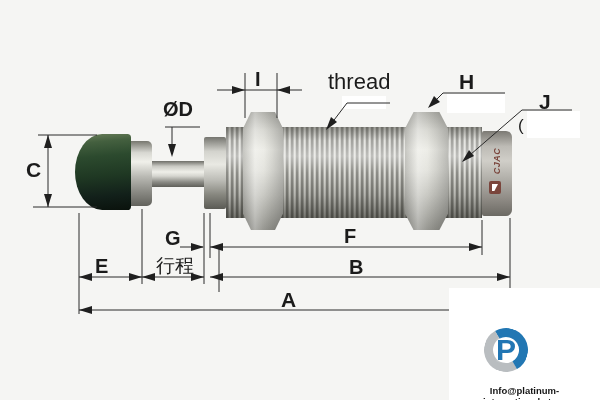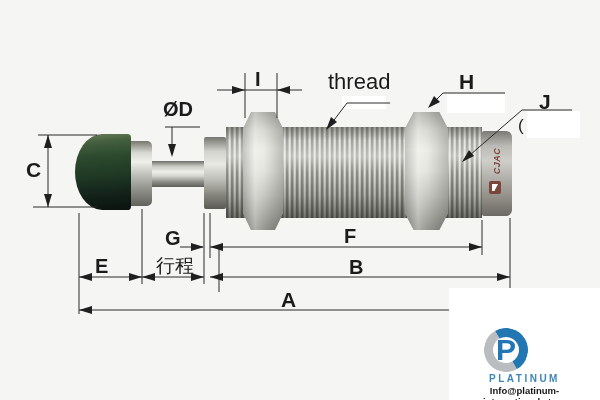--- a/index.html
+++ b/index.html
@@ -228,17 +228,16 @@
     <g>
       <line x1="79" y1="310" x2="449" y2="310"></line>
       <polygon points="79,310 92,306 92,314"></polygon>
       <text class="lbl-big" x="281" y="307">A</text>
     </g>
   </svg>
 
   <div class="wm">
     <div class="wm-ring"></div>
     <div class="wm-p">P</div>
-    <div class="wm-brand">PLATINUM</div>
     <div class="wm-email">Info@platinum-international.store</div>
   </div>
 
 </div>
 
 </body></html>

